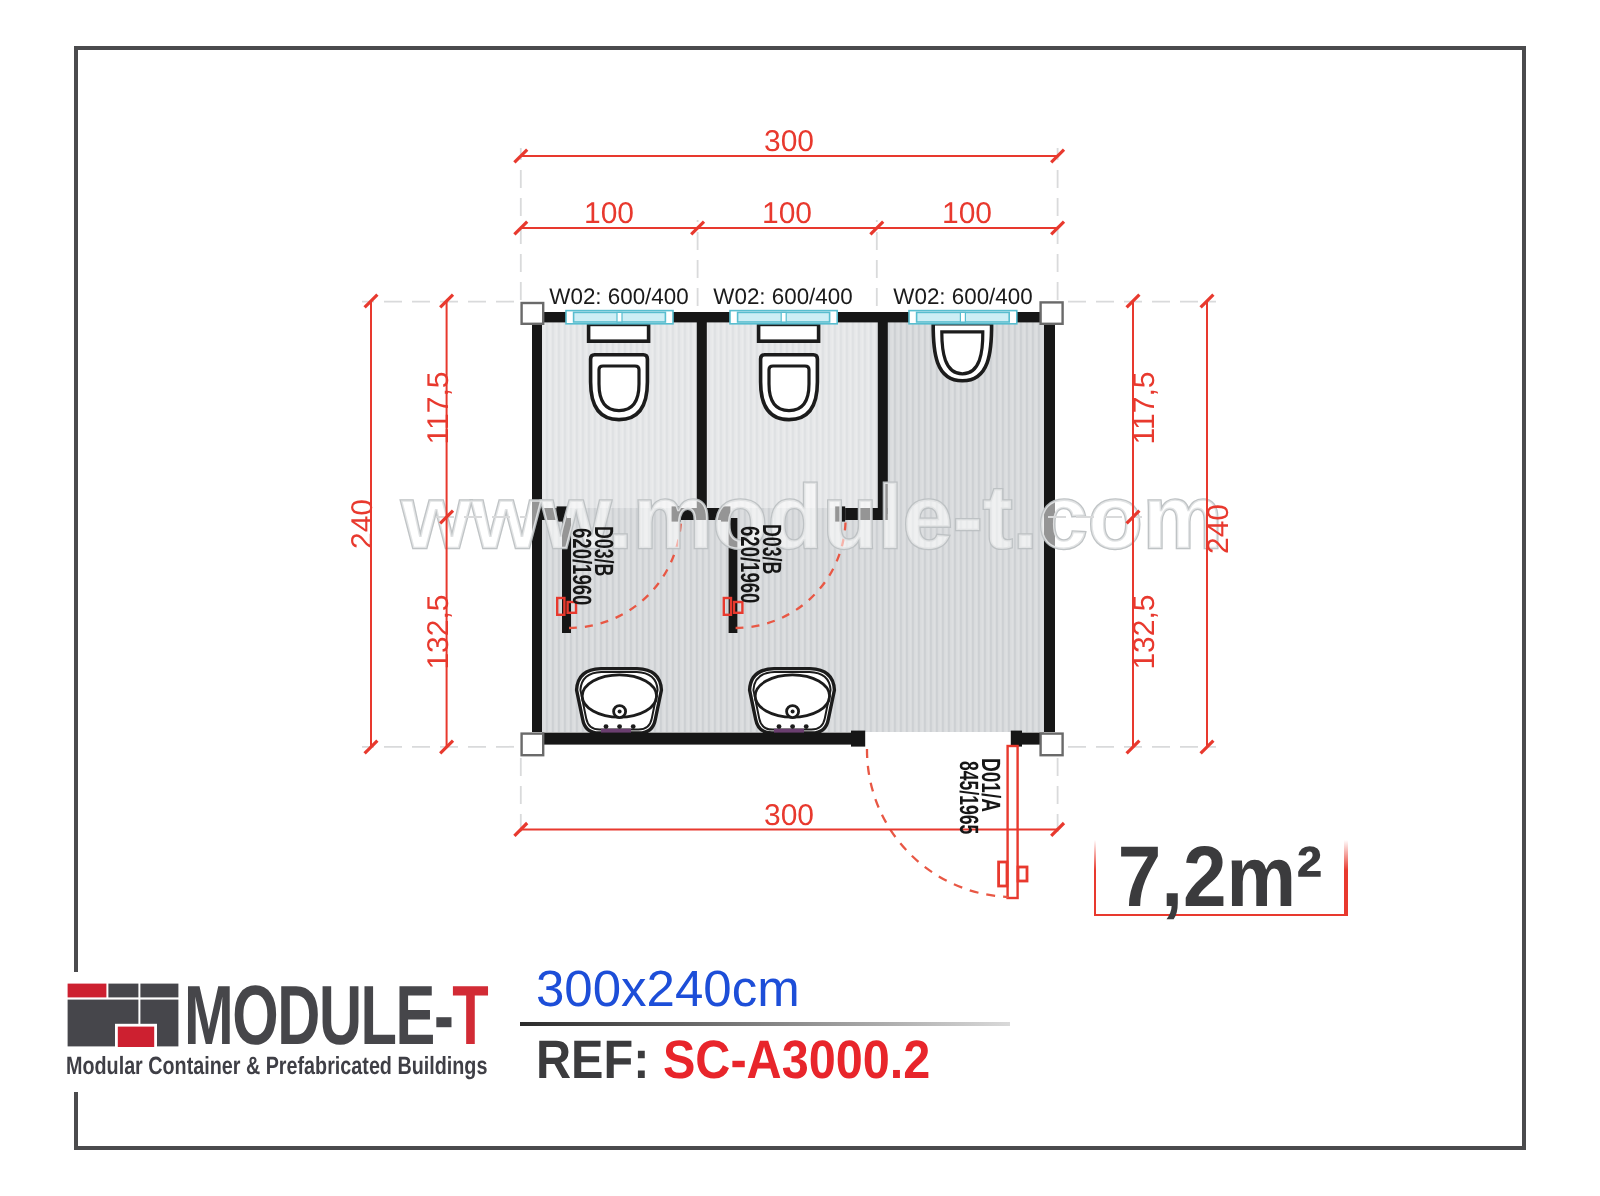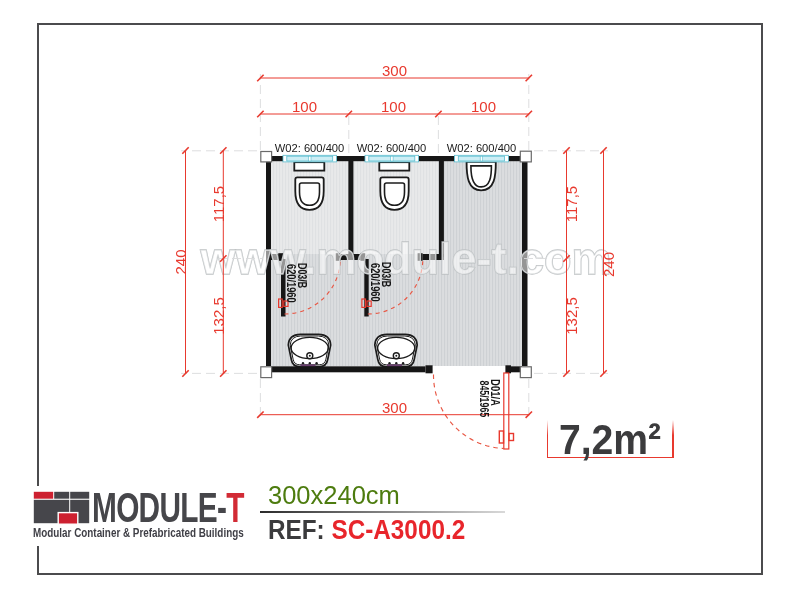--- a/index.html
+++ b/index.html
@@ -269,17 +269,17 @@
   <rect x="37.2" y="1.8" width="19" height="6.9" fill="#46464b"></rect>
   <rect x="0.8" y="9.8" width="35.4" height="23.4" fill="#46464b"></rect>
   <rect x="37.2" y="9.8" width="19" height="23.4" fill="#46464b"></rect>
   <rect x="25.2" y="22.6" width="19.6" height="11.6" fill="#cd2030" stroke="#ffffff" stroke-width="1.4"></rect>
 </svg>
 
 <div class="abs" style="left:92px;top:486.5px;width:330px;font-size:42px;font-weight:bold;color:#46464a;transform:scaleX(0.71);transform-origin:0 0;letter-spacing:-1px;line-height:1;white-space:nowrap;">MODULE-<span style="color:#d22b35;">T</span></div>
 
 <div class="abs" style="left:33px;top:526px;width:290px;font-size:12.5px;font-weight:bold;color:#3f3f46;transform:scaleX(0.79);transform-origin:0 0;white-space:nowrap;">Modular Container &amp; Prefabricated Buildings</div>
 
-<div class="abs" style="left:268px;top:481px;font-size:25.5px;color:#4d7c0f;">300x240cm</div>
+<div class="abs" style="left:268px;top:481px;font-size:25.5px;color:#1d4ed8;">300x240cm</div>
 
 <div class="abs" style="left:260px;top:510.5px;width:245px;height:2.5px;background:linear-gradient(to right,#2b2b2b,#d9d9d9);"></div>
 
 <div class="abs" style="left:268px;top:514.5px;font-size:27px;font-weight:bold;color:#3b3b3d;transform:scaleX(0.9);transform-origin:0 0;white-space:nowrap;">REF: <span style="color:#e8252b;">SC-A3000.2</span></div>
 
 </body></html>

